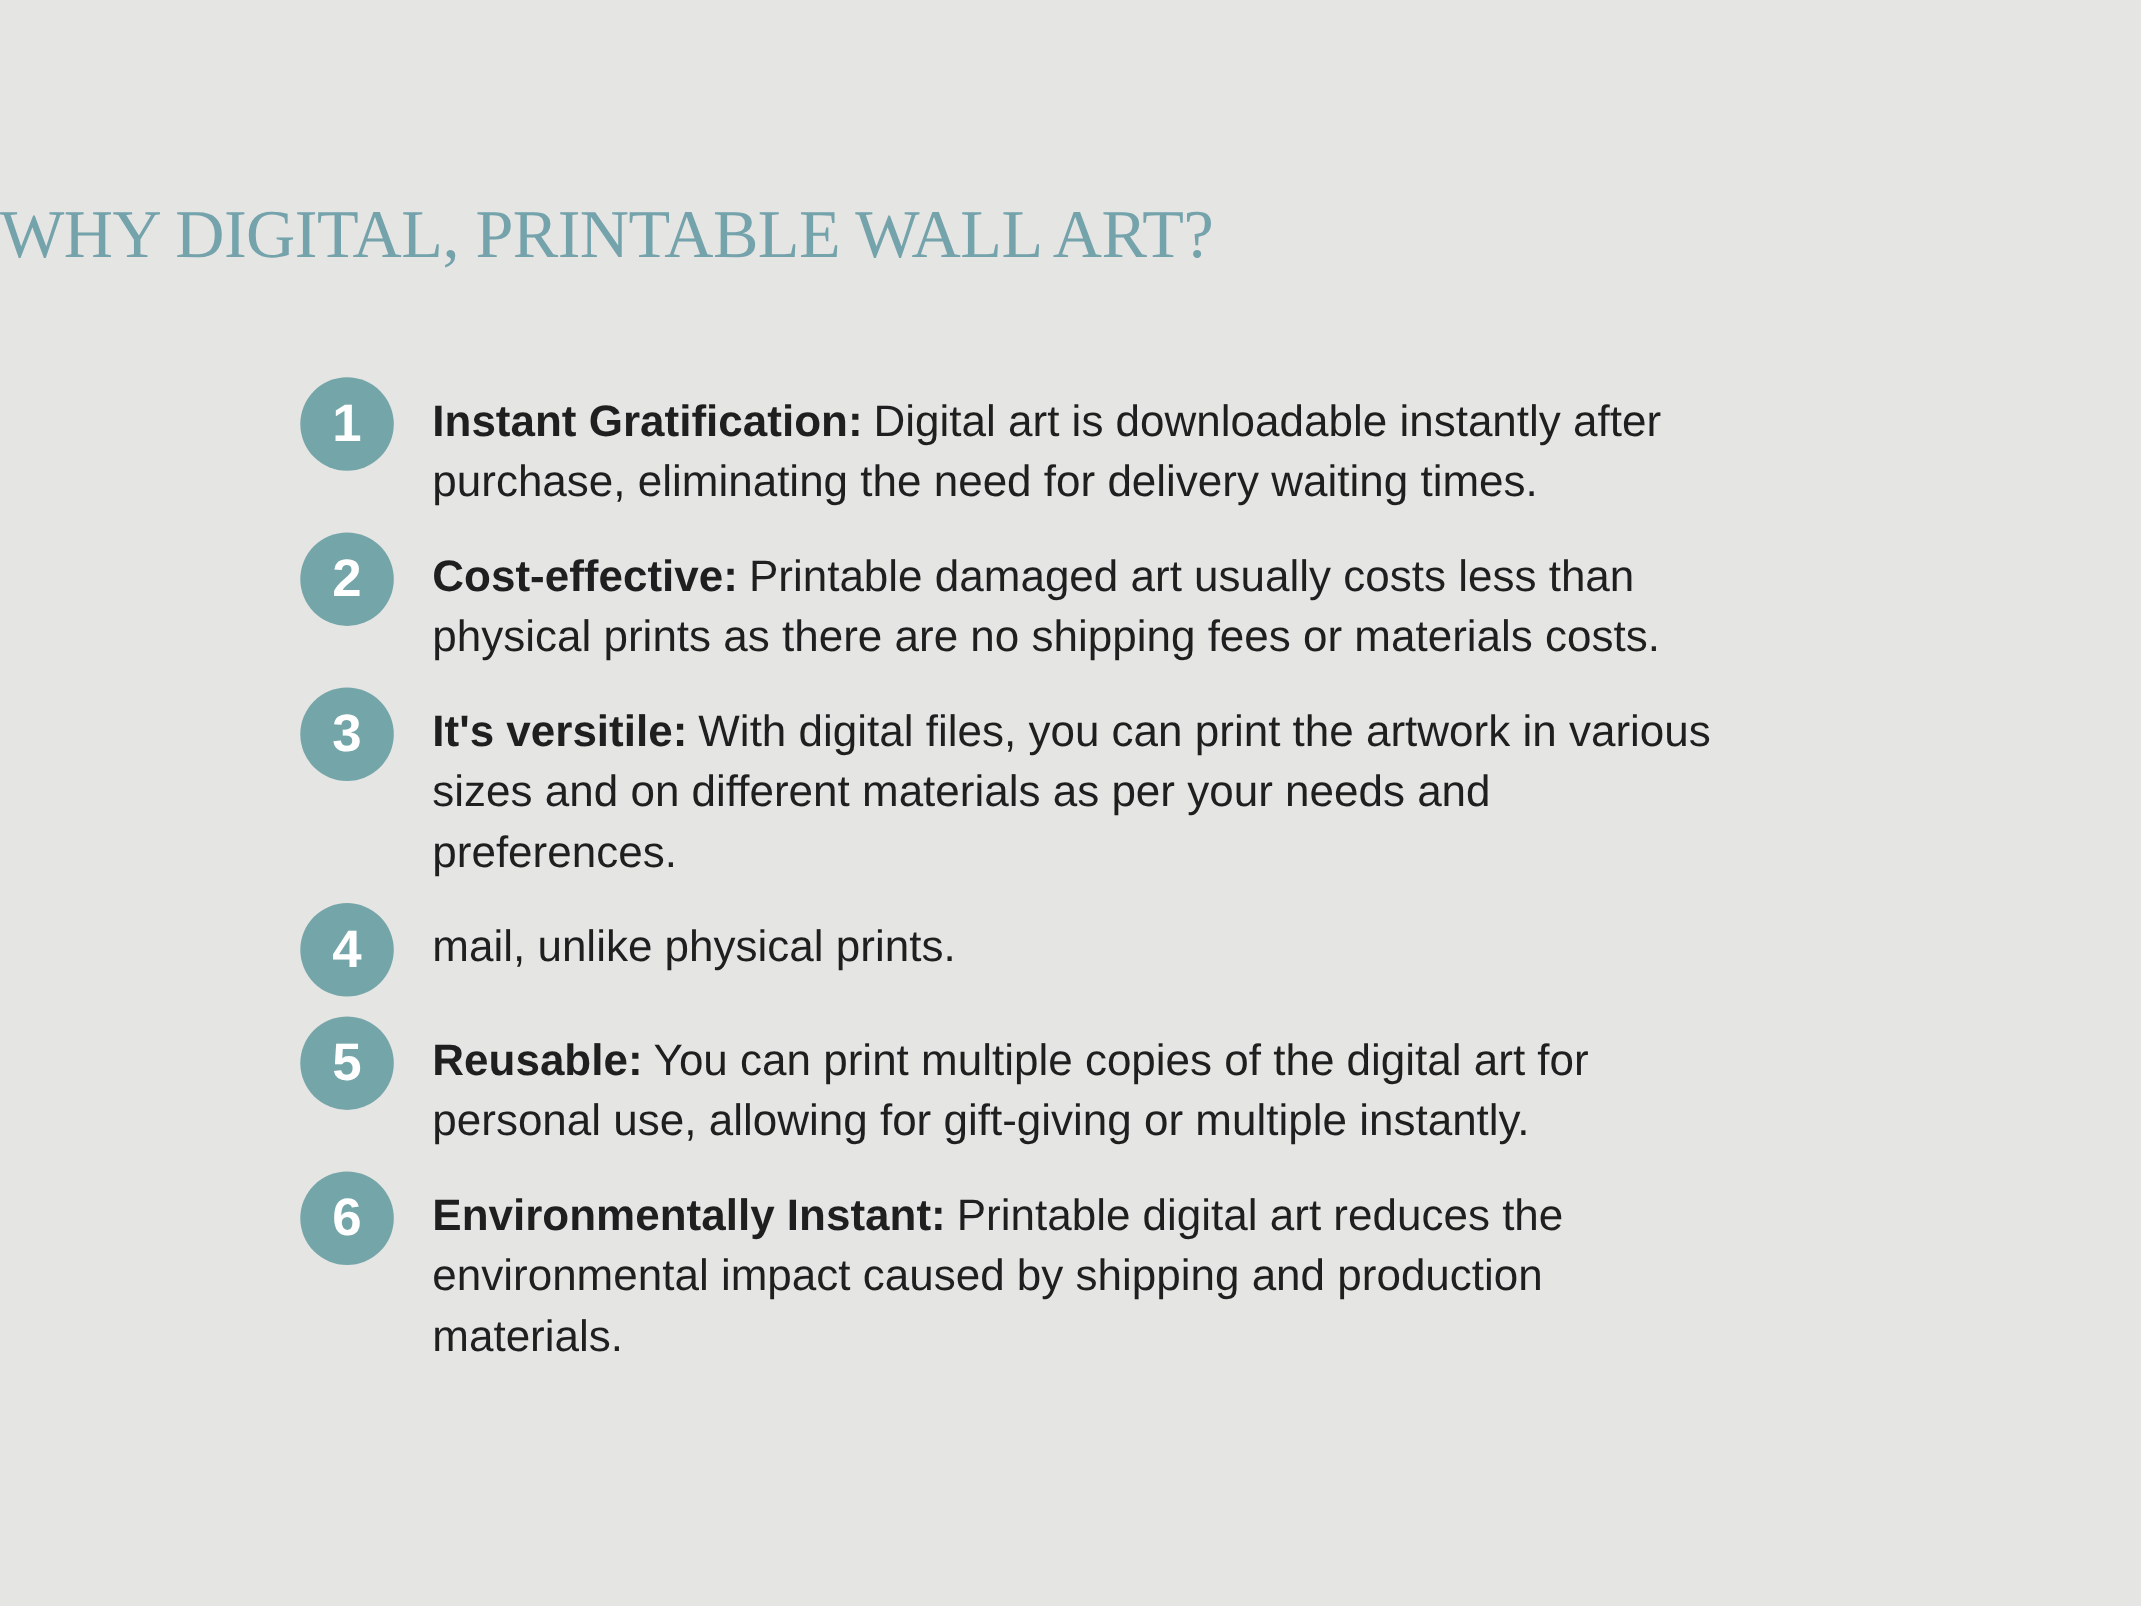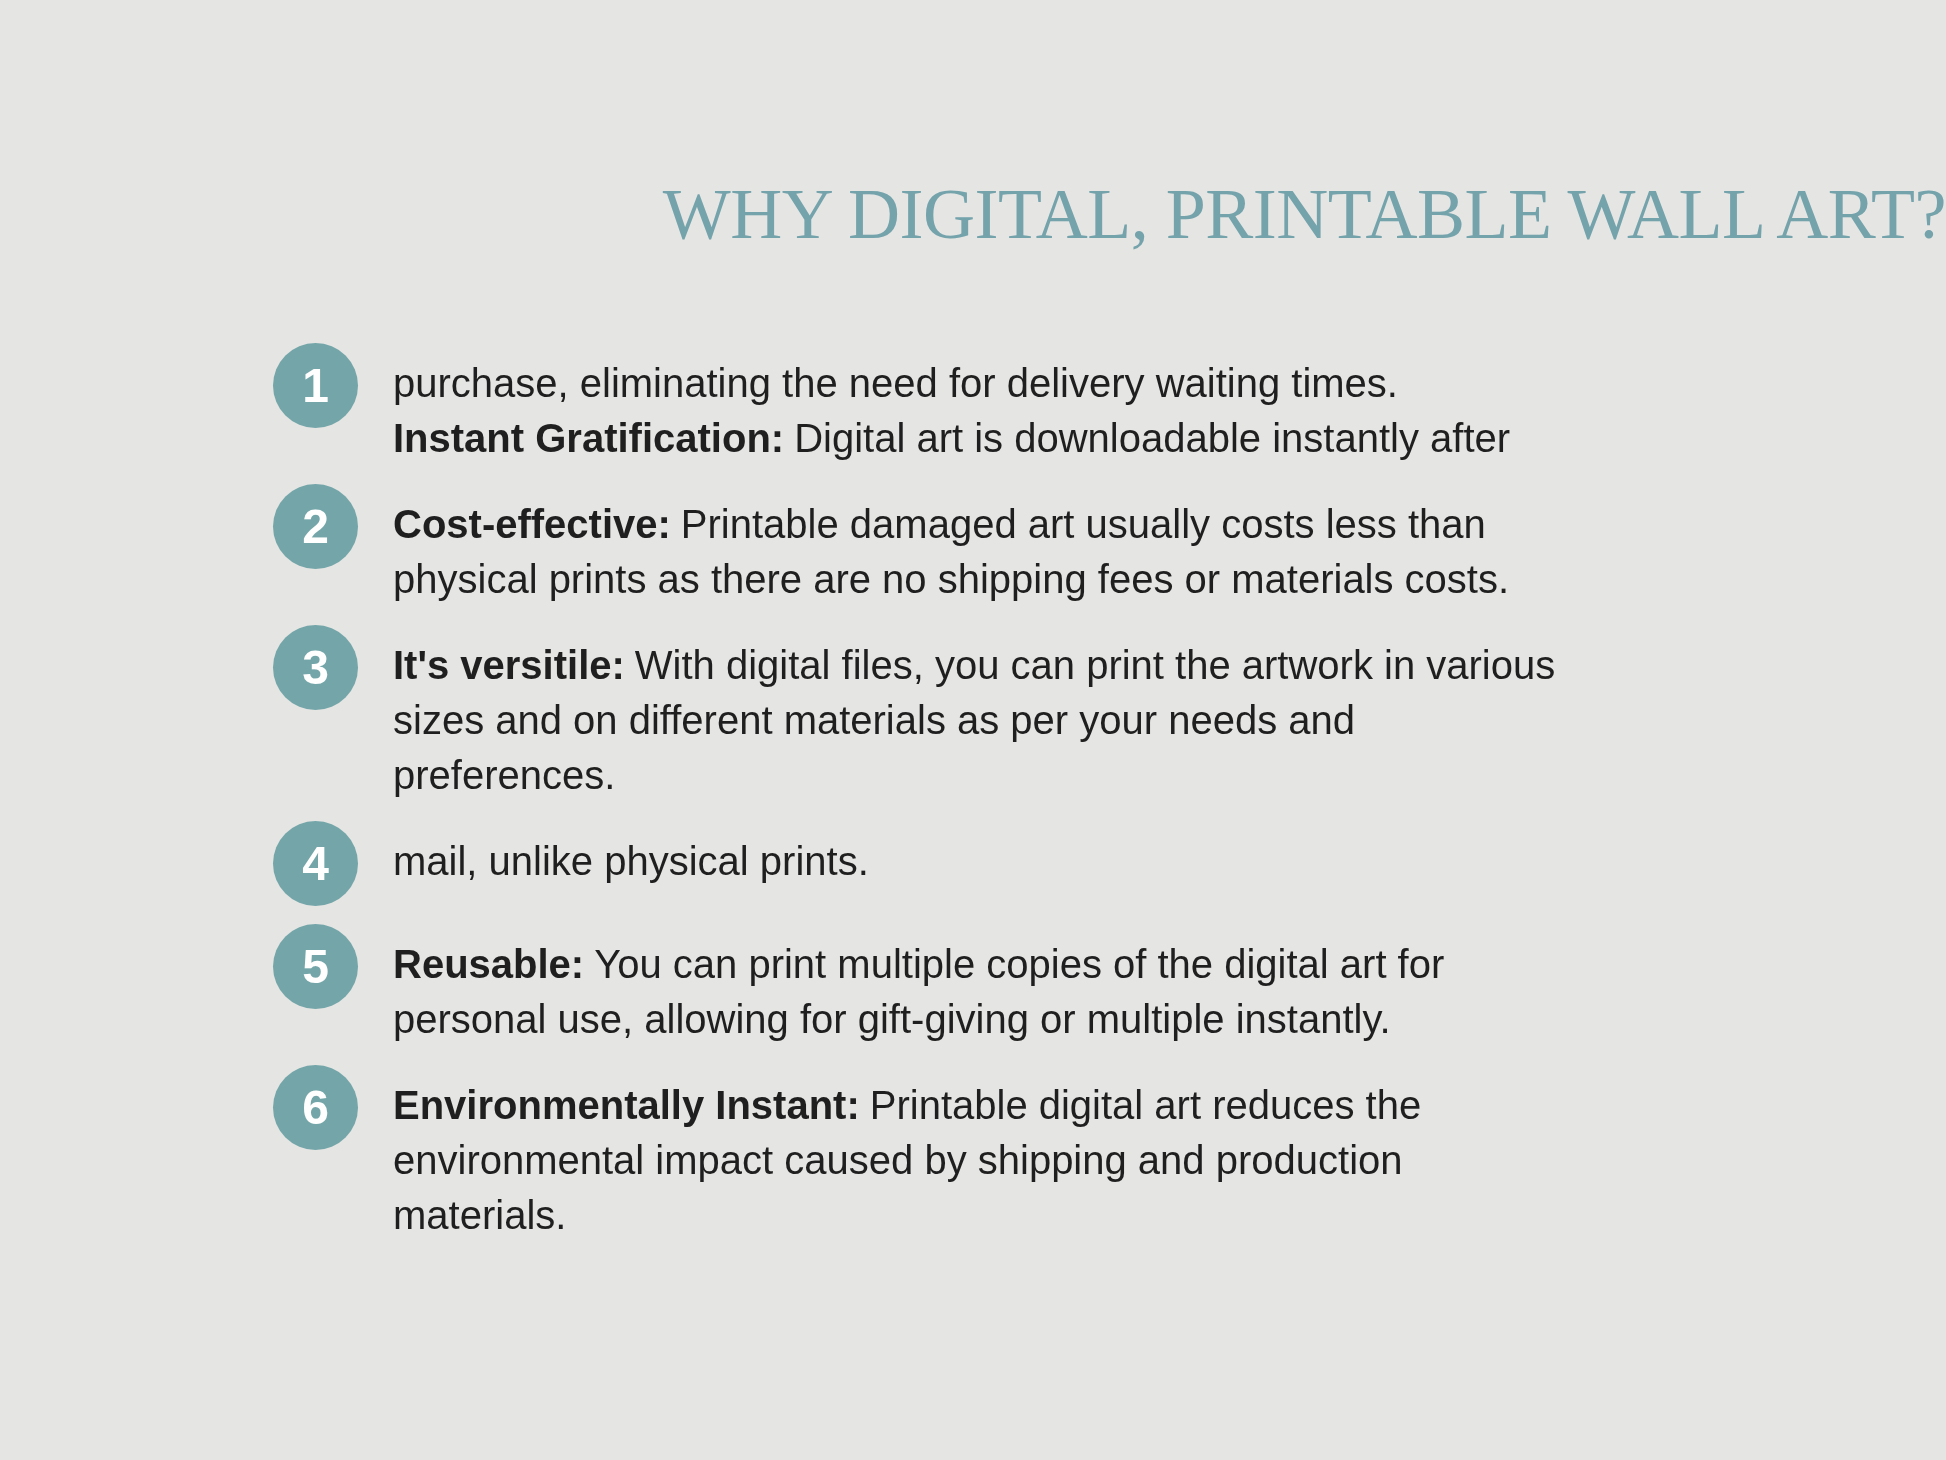--- a/index.html
+++ b/index.html
@@ -19,24 +19,24 @@
   .canvas {
     position: relative;
     width: 1946px;
     height: 1460px;
   }
   .title {
     position: absolute;
     top: 178px;
     left: 0;
     width: 100%;
-    text-align: right;
+    text-align: left;
     font-family: "Liberation Serif", "DejaVu Serif", serif;
     font-weight: 400;
-    font-size: 72px;
+    font-size: 62px;
     line-height: 73px;
     letter-spacing: -0.5px;
     color: var(--title-color, #74a3ac);
     white-space: nowrap;
   }
   .list {
     position: absolute;
     top: 343px;
     left: 273px;
   }
@@ -81,22 +81,22 @@
 
   <h1 class="title">WHY DIGITAL, PRINTABLE WALL ART?</h1>
 
   <div class="list">
 
     <div class="item">
       <div class="badge">
         <span class="badge-num">1</span>
       </div>
       <div class="item-text">
+        <div class="line"><span class="lead">Instant Gratification:</span><span>Digital art is downloadable instantly after</span></div>
         <div class="line">purchase, eliminating the need for delivery waiting times.</div>
-        <div class="line"><span class="lead">Instant Gratification:</span><span>Digital art is downloadable instantly after</span></div>
       </div>
     </div>
 
     <div class="item">
       <div class="badge">
         <span class="badge-num">2</span>
       </div>
       <div class="item-text">
         <div class="line"><span class="lead">Cost-effective:</span><span>Printable damaged art usually costs less than</span></div>
         <div class="line">physical prints as there are no shipping fees or materials costs.</div>

